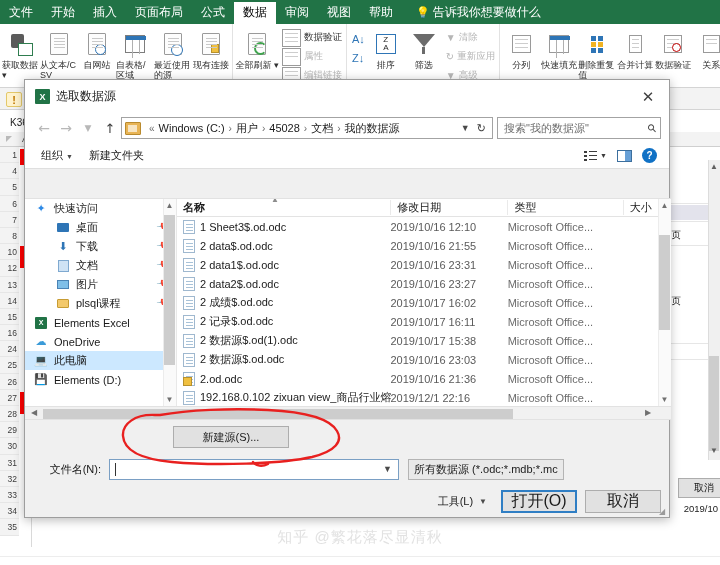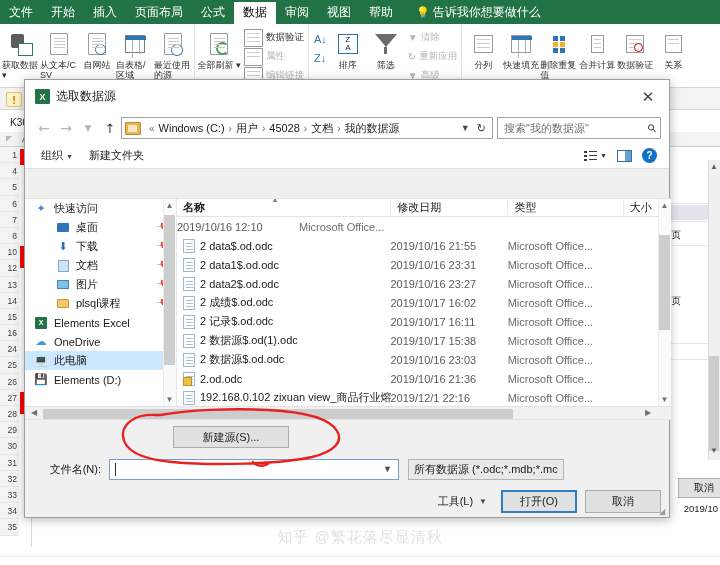--- a/index.html
+++ b/index.html
@@ -303,21 +303,21 @@
     white-space:nowrap;
   }
   .fn-filter .chev { margin-left:auto; font-size:9px; color:#4a4a4a; padding-left:4px; }
 
   .dlg-footer { position:absolute; left:0; top:404px; width:646px; height:34px; display:flex;
     align-items:center; justify-content:flex-end; padding-right:10px; gap:8px; }
   .tools-btn { font-size:11px; color:#1a1a1a; display:flex; align-items:center; gap:6px; padding-right:6px; }
   .tools-btn .chev { font-size:8px; color:#4a4a4a; }
   .btn {
     height:23px; min-width:76px; border:1px solid #adadad; background:#e1e1e1;
-    font-size:11px; color:#1a1a1a; display:flex; align-items:center; justify-content:center;
+    font-size:16px; color:#1a1a1a; display:flex; align-items:center; justify-content:center;
   }
   .btn.primary { border:2px solid #2f7ec4; background:#e1e1e1; }
   .resize-grip { position:absolute; right:2px; bottom:1px; width:10px; height:10px; color:#9a9a9a; font-size:8px;}
 
   
   .annot { position:absolute; left:0; top:0; width:720px; height:565px; pointer-events:none; }
 
   .watermark {
     position:absolute; left:0; top:528px; width:720px; text-align:center;
     font-size:15px; color:#e2e2e2; letter-spacing:1px;
@@ -373,20 +373,28 @@
           </span>
         <span class="rlabel">自表格/区域</span>
       </div>
       <div class="rbtn">
         <span class="glyph">
             <span class="ic ic-page">
               <i class="ic-clock"></i>
             </span>
           </span>
         <span class="rlabel">最近使用的源</span>
+      </div>
+      <div class="rbtn">
+        <span class="glyph">
+            <span class="ic ic-page">
+              <i class="ic-lock"></i>
+            </span>
+          </span>
+        <span class="rlabel">现有连接</span>
       </div>
     </div>
 
     <div class="rgroup">
       <div class="rbtn wide">
         <span class="glyph">
             <span class="ic ic-page">
               <i class="ic-refresh"></i>
             </span>
           </span>
@@ -713,20 +721,24 @@
           <div class="col col-name">
             <span>名称</span>
             <span class="sort-caret">▲</span>
           </div>
           <div class="col col-date">修改日期</div>
           <div class="col col-type">类型</div>
           <div class="col col-size">大小</div>
         </div>
         <div class="fl-rows" id="flrows">
             <div class="fl-row">
+              <div class="fname">
+                <span class="odc-ic"></span>
+                <span>1 Sheet3$.od.odc</span>
+              </div>
               <div class="fdate">2019/10/16 12:10</div>
               <div class="ftype">Microsoft Office...</div>
               <div class="fsize"></div>
             </div>
             <div class="fl-row">
               <div class="fname">
                 <span class="odc-ic"></span>
                 <span>2 data$.od.odc</span>
               </div>
               <div class="fdate">2019/10/16 21:55</div>

